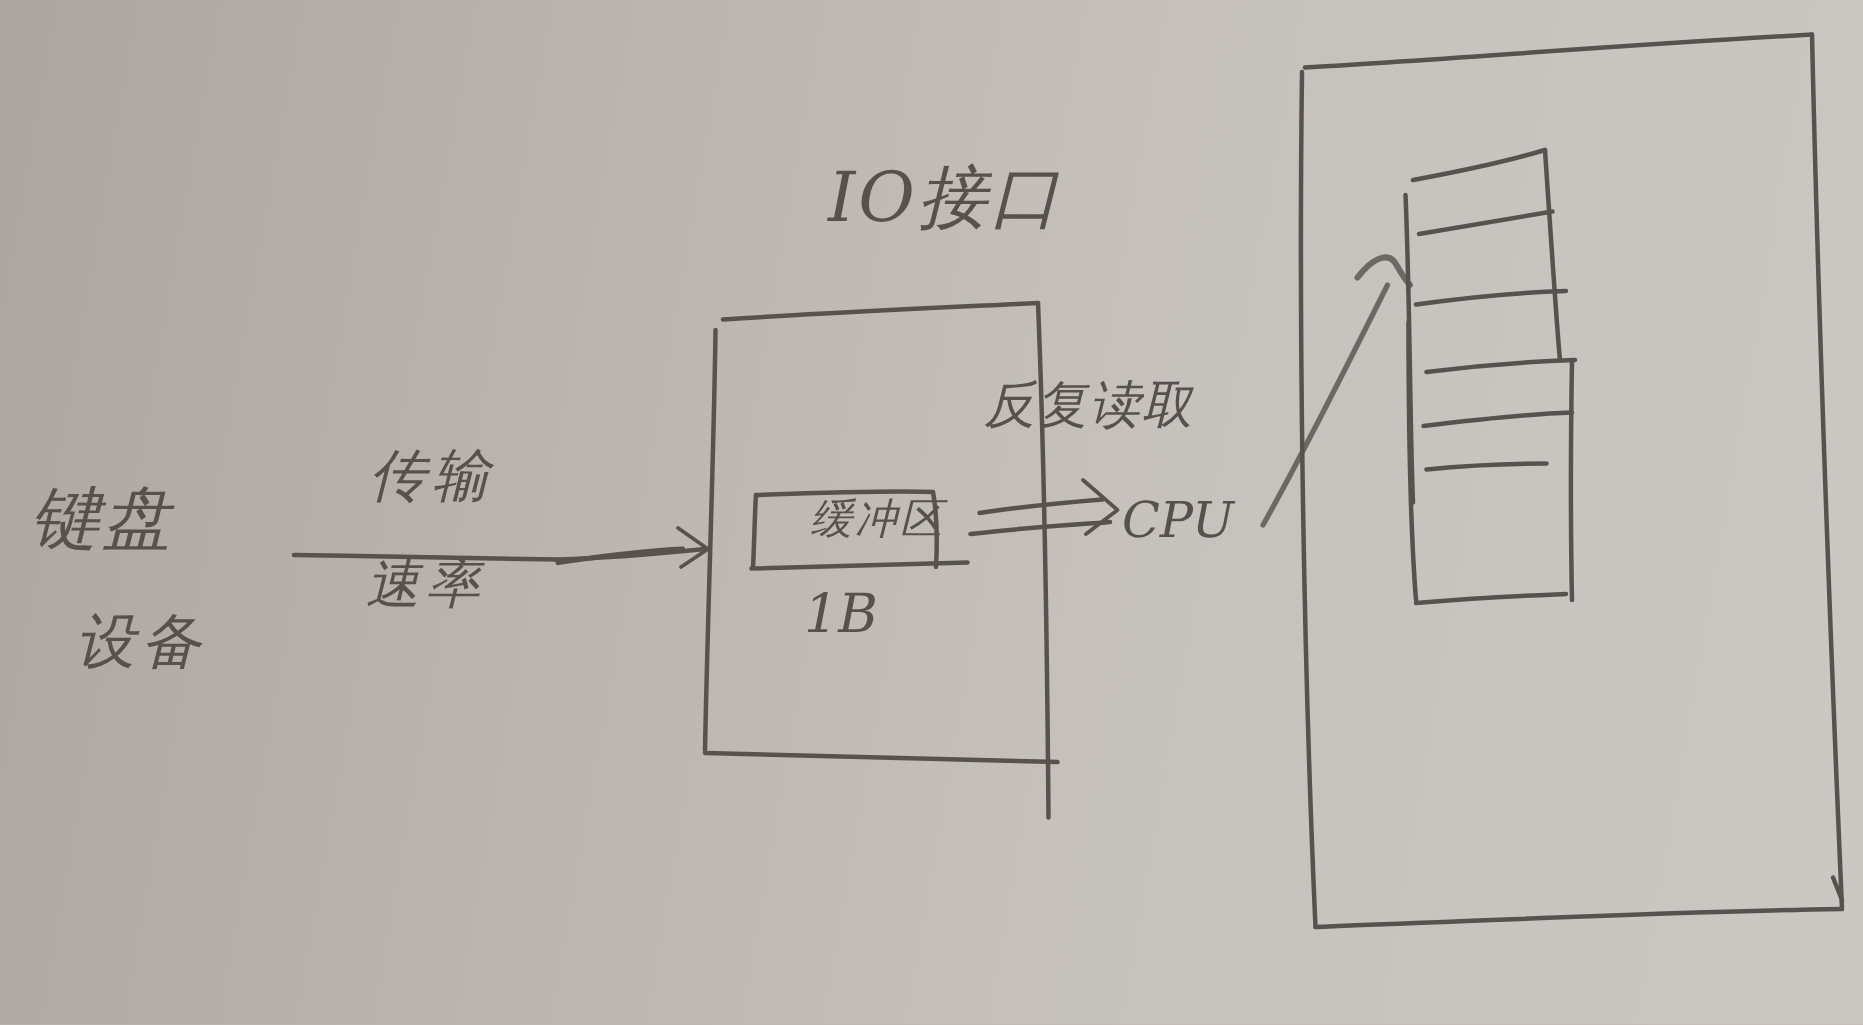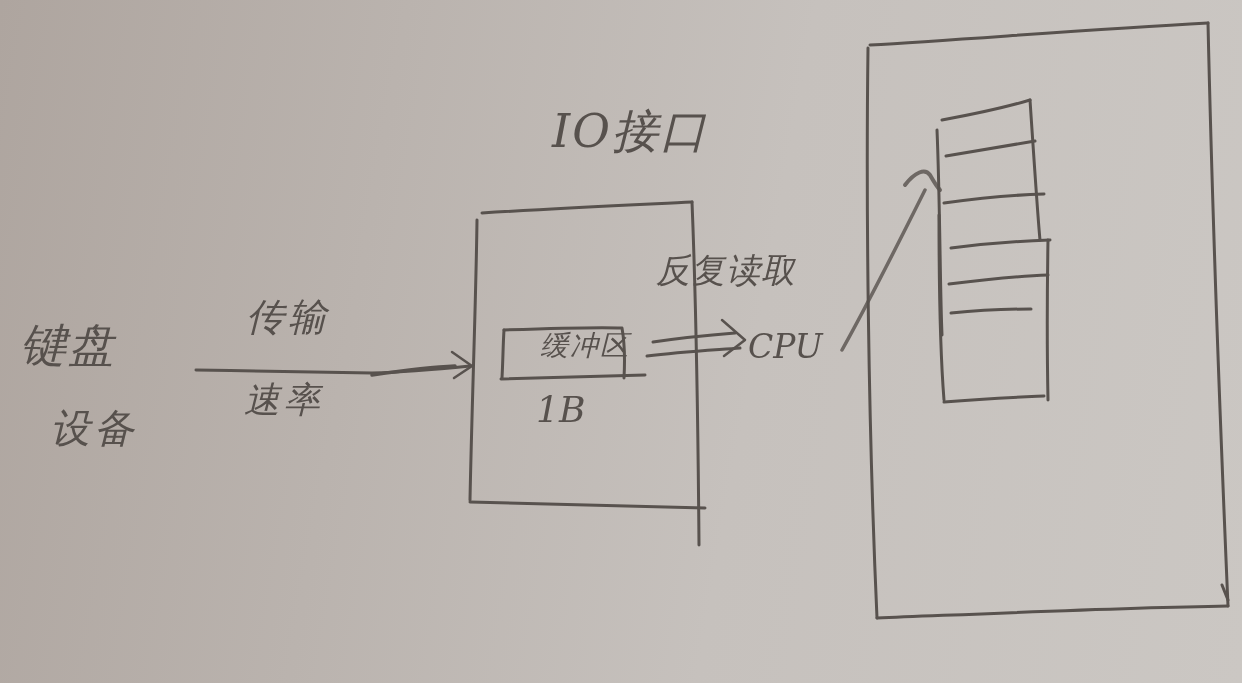--- a/index.html
+++ b/index.html
@@ -19,21 +19,21 @@
       position: absolute;
       color: #57514d;
       font-family: "DejaVu Serif", serif;
       white-space: nowrap;
       line-height: 1;
     }
     .label.hand { font-style: italic; }
     #lbl-device-1 { left: 20px; top: 322px; font-size: 46px; letter-spacing: 2px; }
     #lbl-device-2 { left: 50px; top: 408px; font-size: 40px; letter-spacing: 4px; }
     #lbl-transfer-1 { left: 246px; top: 298px; font-size: 38px; letter-spacing: 4px; }
-    #lbl-transfer-2 { left: 244px; top: 382px; font-size: 36px; letter-spacing: 4px; }
+    #lbl-transfer-2 { left: 244px; top: 372px; font-size: 36px; letter-spacing: 4px; }
     #lbl-io { left: 552px; top: 108px; font-size: 46px; letter-spacing: 2px; }
     #lbl-buffer { left: 512px; top: 332px; font-size: 28px; letter-spacing: 2px; margin-left: 28px; }
     #lbl-size { left: 536px; top: 392px; font-size: 36px; }
     #lbl-read { left: 656px; top: 253px; font-size: 34px; letter-spacing: 1px; text-align: center; }
     #lbl-cpu { left: 748px; top: 330px; font-size: 33px; }
   </style>
 </head>
 <body>
 
 <div class="paper">

